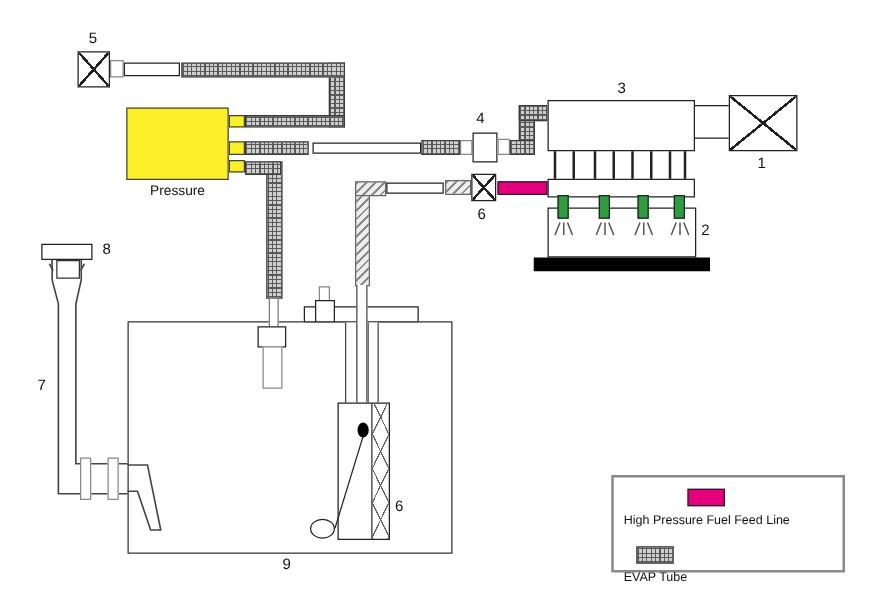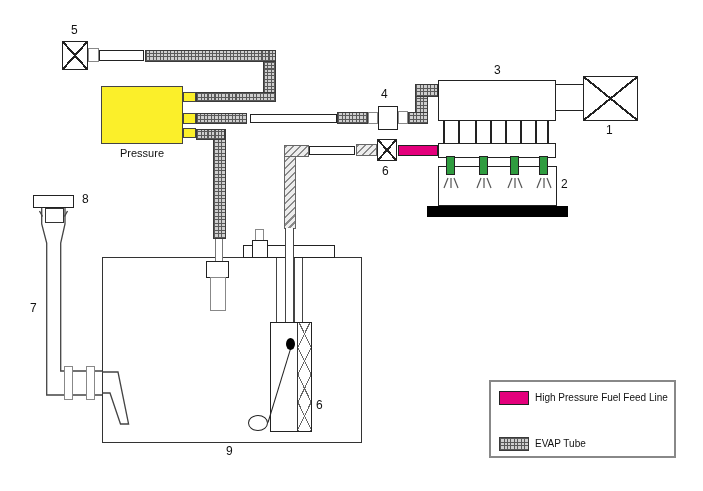--- a/index.html
+++ b/index.html
@@ -17,21 +17,21 @@
   .xbox{background-color:#fff;border:1.5px solid #222;
         background-image:linear-gradient(to top right,transparent calc(50% - 1px),#222 calc(50% - 1px) calc(50% + 1px),transparent calc(50% + 1px)),
                          linear-gradient(to bottom right,transparent calc(50% - 1px),#222 calc(50% - 1px) calc(50% + 1px),transparent calc(50% + 1px));}
   .white{background:#fff;border:1.3px solid #222;}
   .gray{background:#fff;border:1.2px solid #888;}
   .callout{position:absolute;font-size:12px;line-height:12px;color:#111;}
   .lattice{background-image:repeating-linear-gradient(64deg,#666 0 1px,transparent 1px 12px),
                             repeating-linear-gradient(-64deg,#666 0 1px,transparent 1px 12px);
            border-left:1.2px solid #333;}
   .rdiv{position:absolute;top:0;width:1.5px;height:100%;background:#222;}
-  .legend-row{position:absolute;left:8px;display:flex;align-items:center;gap:6px;height:14px;}
+  .legend-row{position:absolute;left:8px;display:flex;align-items:center;gap:6px;height:14px;flex-direction:column;}
   .legend-row .swatch{width:28px;height:12px;flex:0 0 auto;}
   .legend-row .lbl{font-size:10px;line-height:12px;white-space:nowrap;}
   svg line, svg path{stroke:#444;stroke-width:1.3;fill:none;}
   .spray line{stroke:#555;stroke-width:1.2;}
 </style>
 </head>
 <body>
 
 <div id="stage">
 

